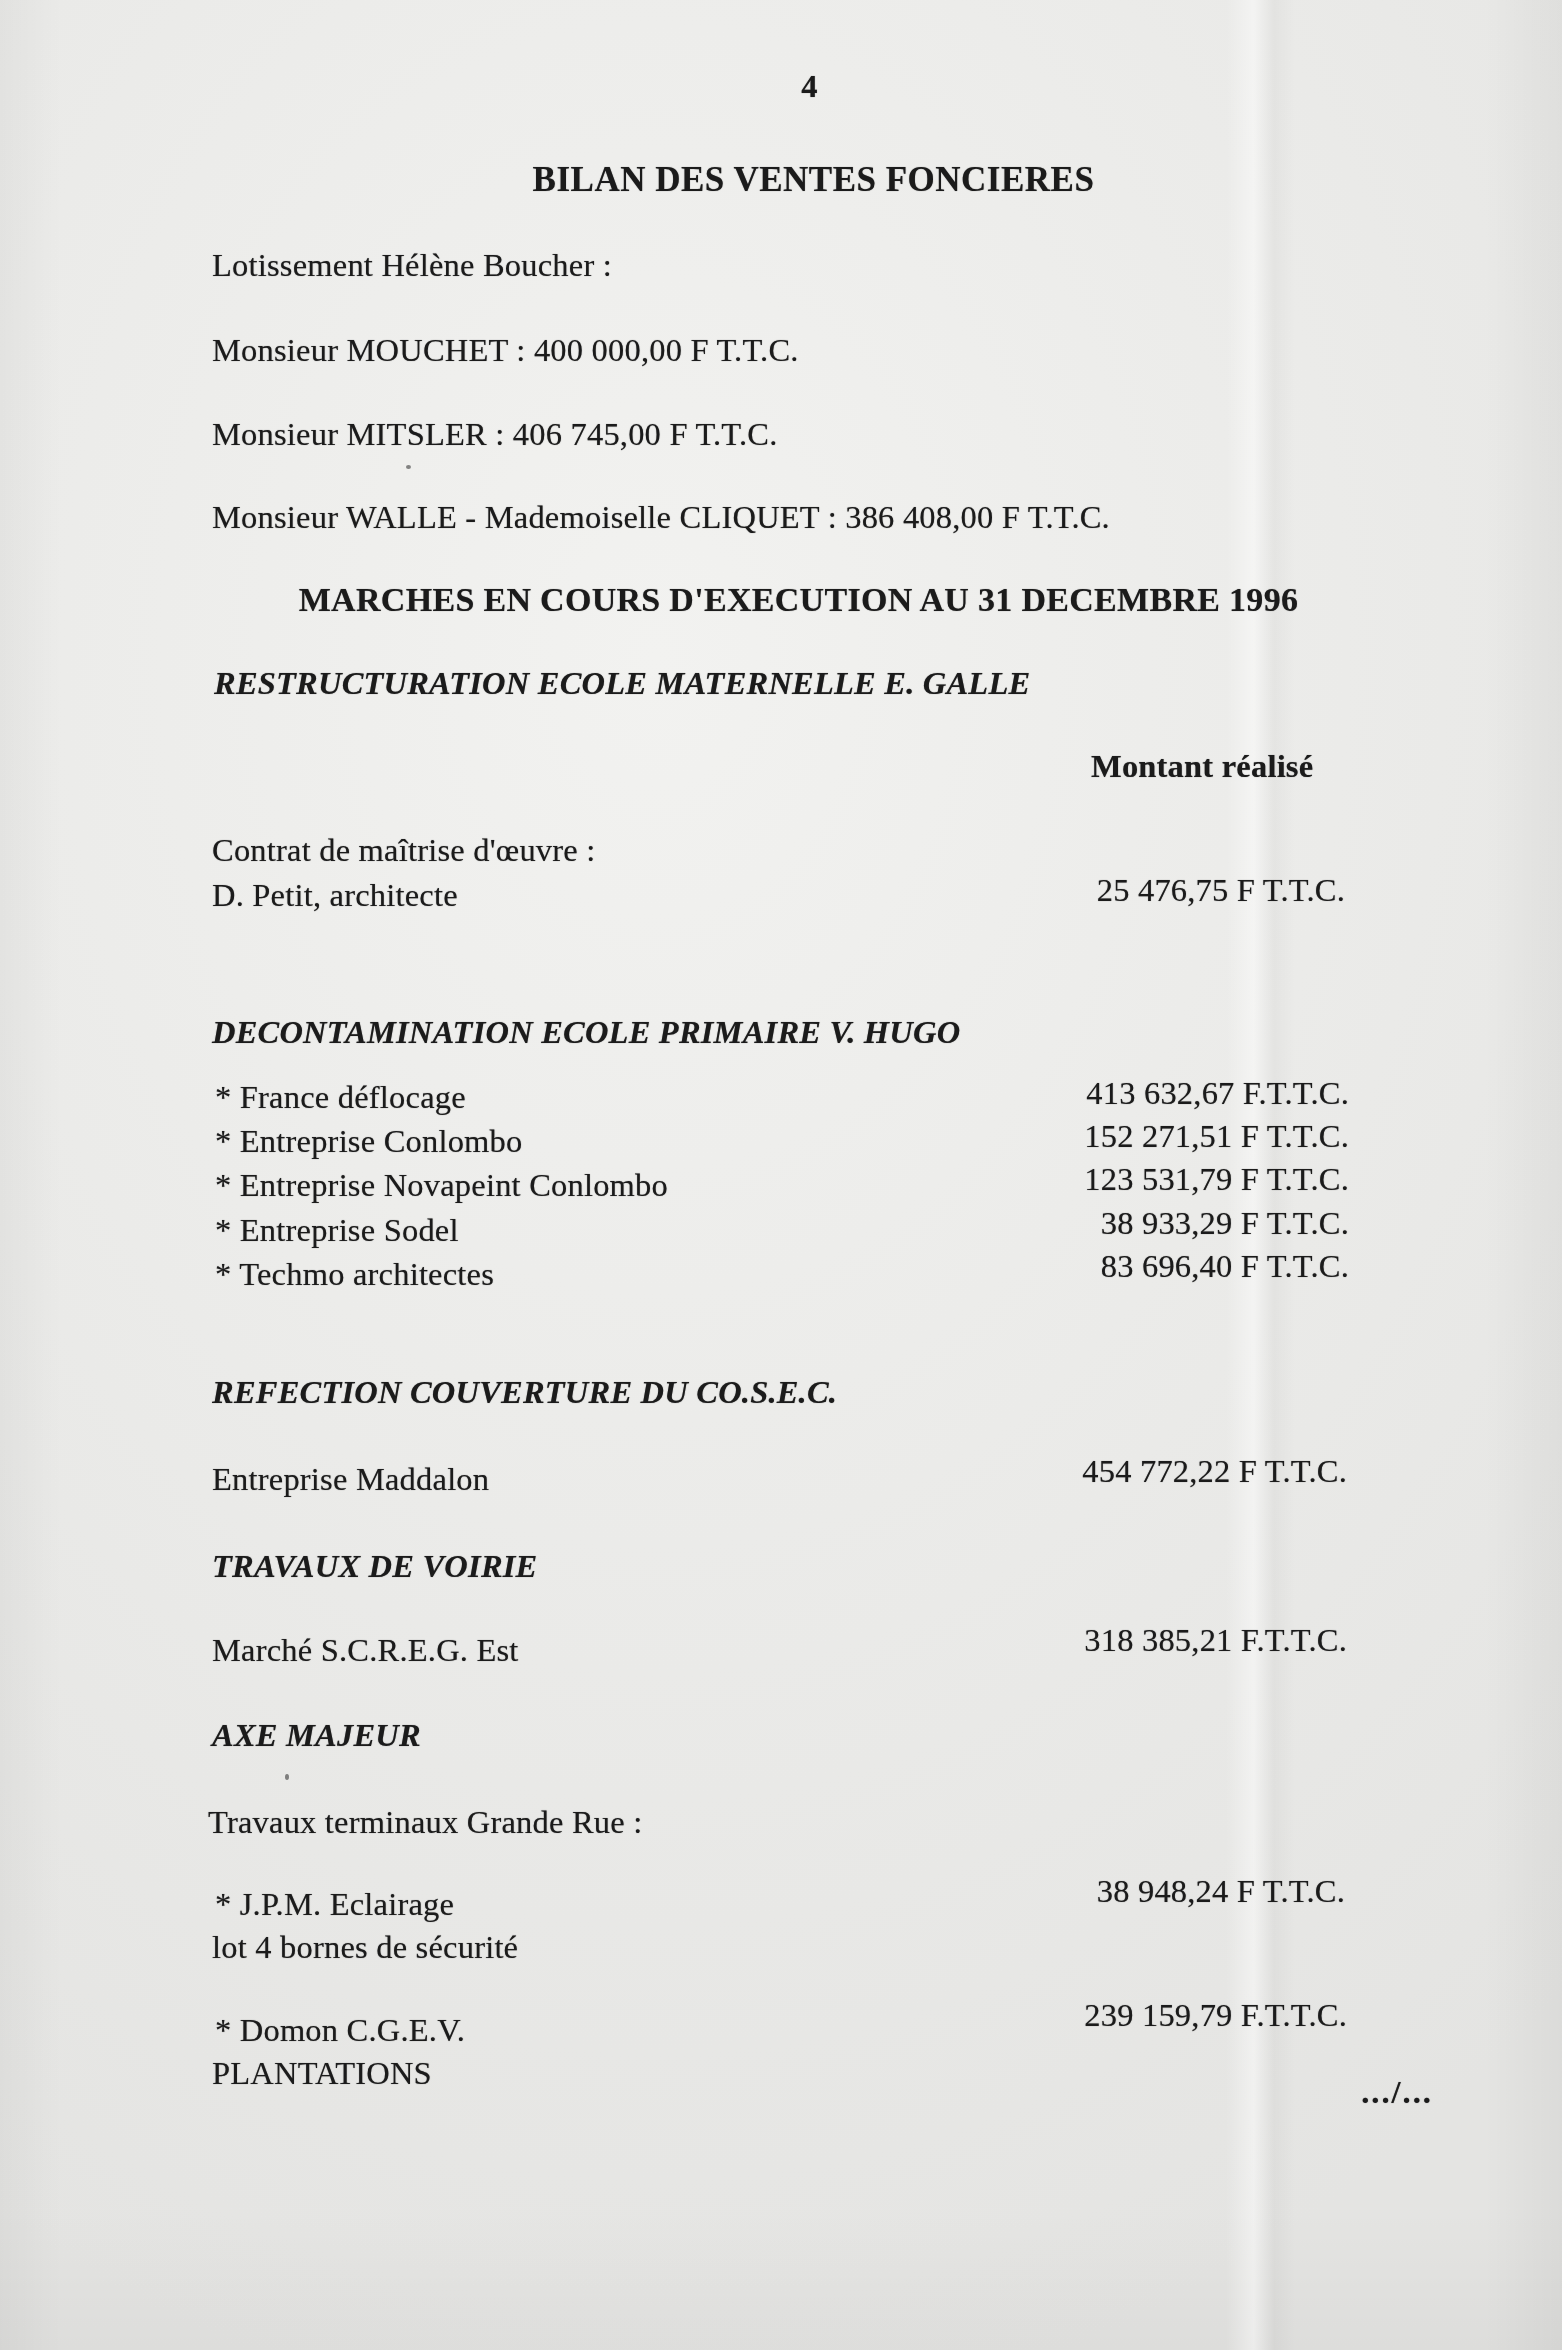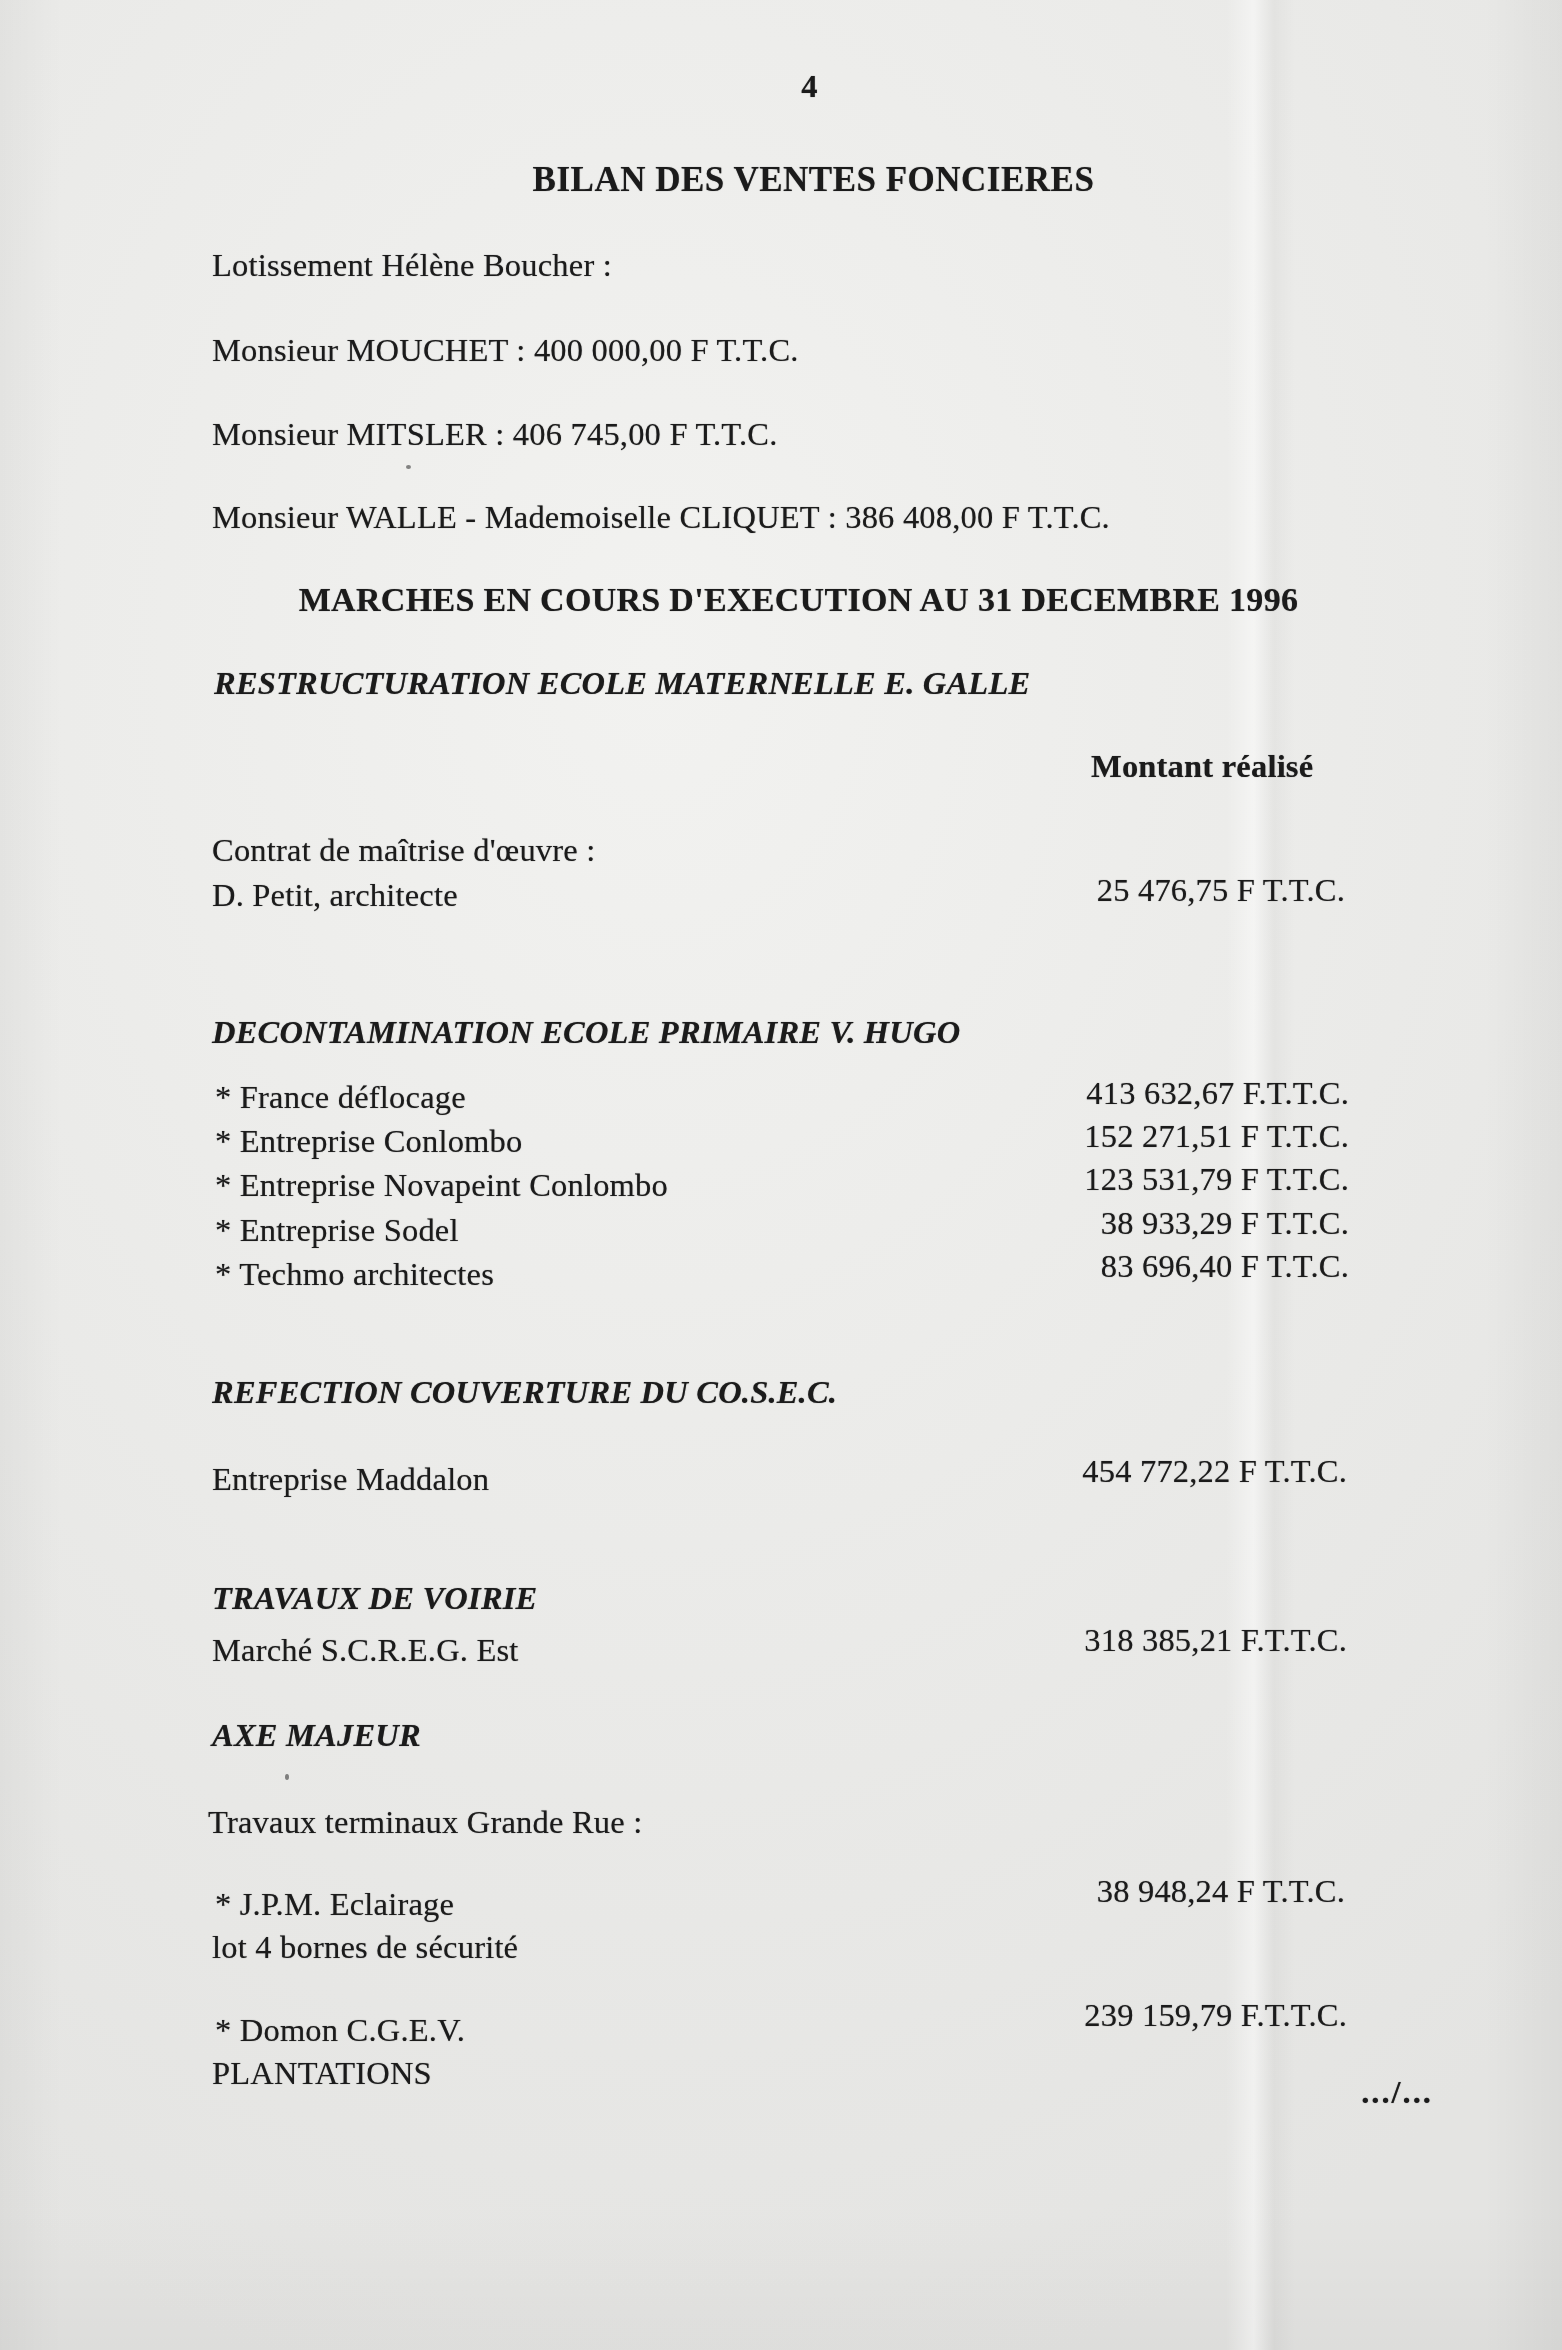--- a/index.html
+++ b/index.html
@@ -93,21 +93,21 @@
   <div class="t" style="left:215px; top:1213px;text-align:right;">* Entreprise Sodel</div>
   <div class="t amt" style="right:213px; top:1206px;">38 933,29 F T.T.C.</div>
 
   <div class="t" style="left:215px; top:1257px;">* Techmo architectes</div>
   <div class="t amt" style="right:213px; top:1249px;">83 696,40 F T.T.C.</div>
 
   <div class="t bi" style="left:212px; top:1375px;">REFECTION COUVERTURE DU CO.S.E.C.</div>
   <div class="t" style="left:212px; top:1462px;">Entreprise Maddalon</div>
   <div class="t amt" style="right:215px; top:1454px;">454 772,22 F T.T.C.</div>
 
-  <div class="t bi" style="left:212px; top:1549px;margin-top:32px;">TRAVAUX DE VOIRIE</div>
+  <div class="t bi" style="left:212px; top:1549px;">TRAVAUX DE VOIRIE</div>
   <div class="t" style="left:212px; top:1633px;">Marché S.C.R.E.G. Est</div>
   <div class="t amt" style="right:215px; top:1623px;">318 385,21 F.T.T.C.</div>
 
   <div class="t bi" style="left:212px; top:1718px;">AXE MAJEUR</div>
   <div class="t" style="left:208px; top:1805px;text-align:center;">Travaux terminaux Grande Rue :</div>
 
   <div class="t" style="left:215px; top:1887px;">* J.P.M. Eclairage</div>
   <div class="t" style="left:212px; top:1930px;">lot 4 bornes de sécurité</div>
   <div class="t amt" style="right:217px; top:1874px;">38 948,24 F T.T.C.</div>
 

